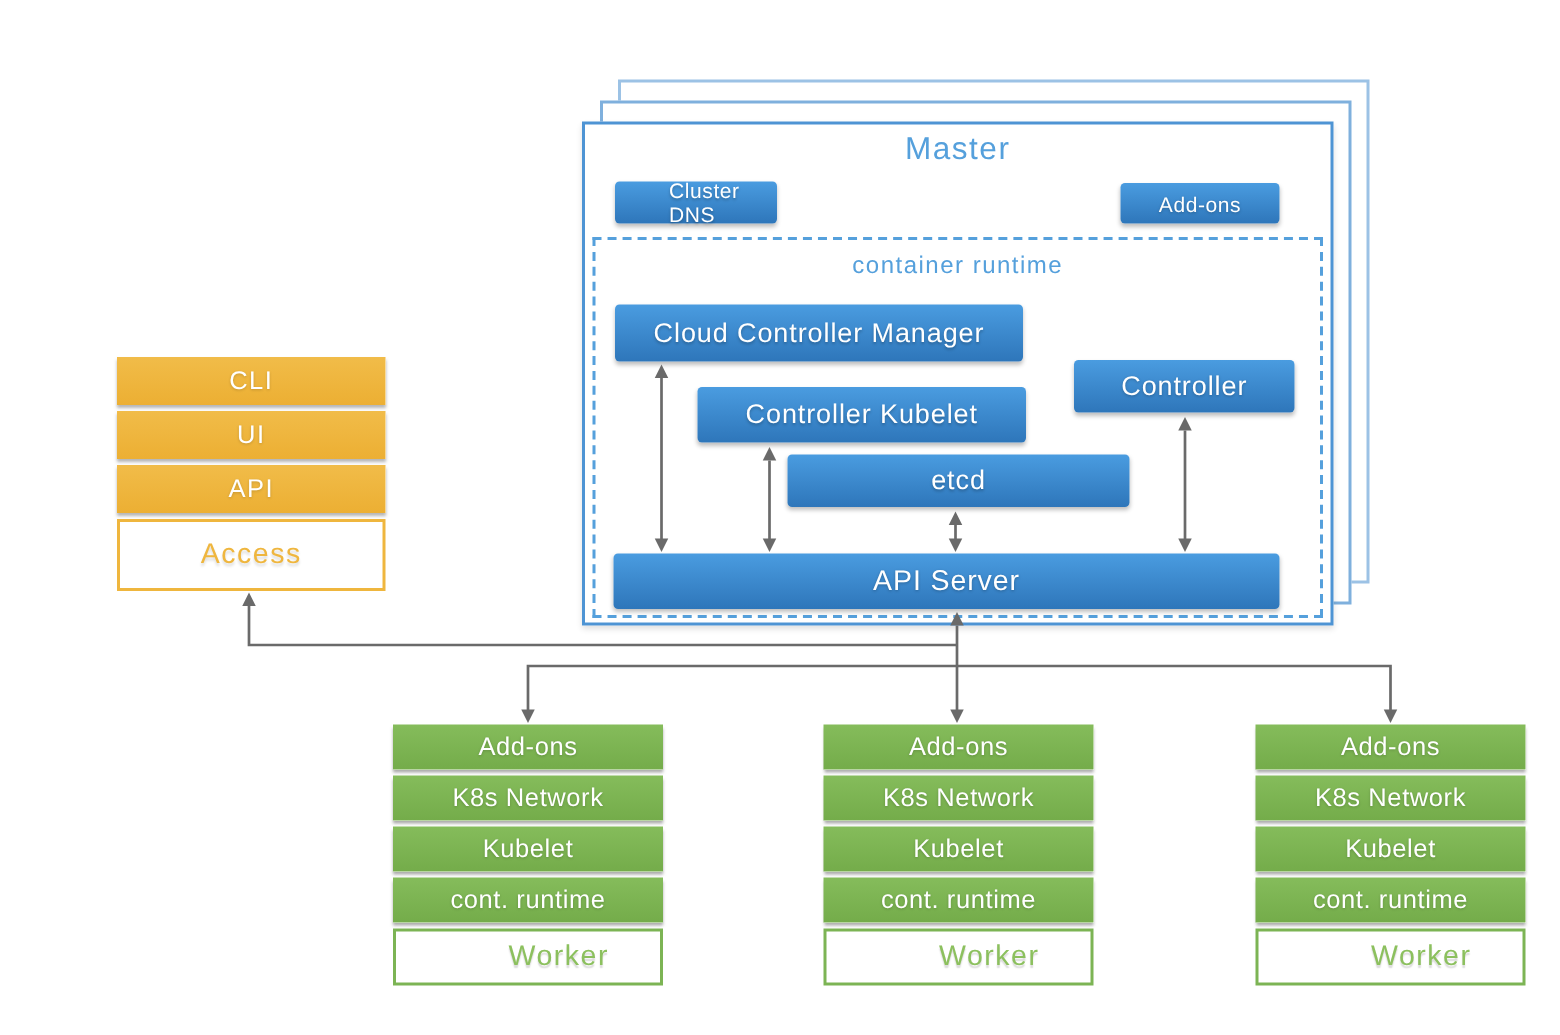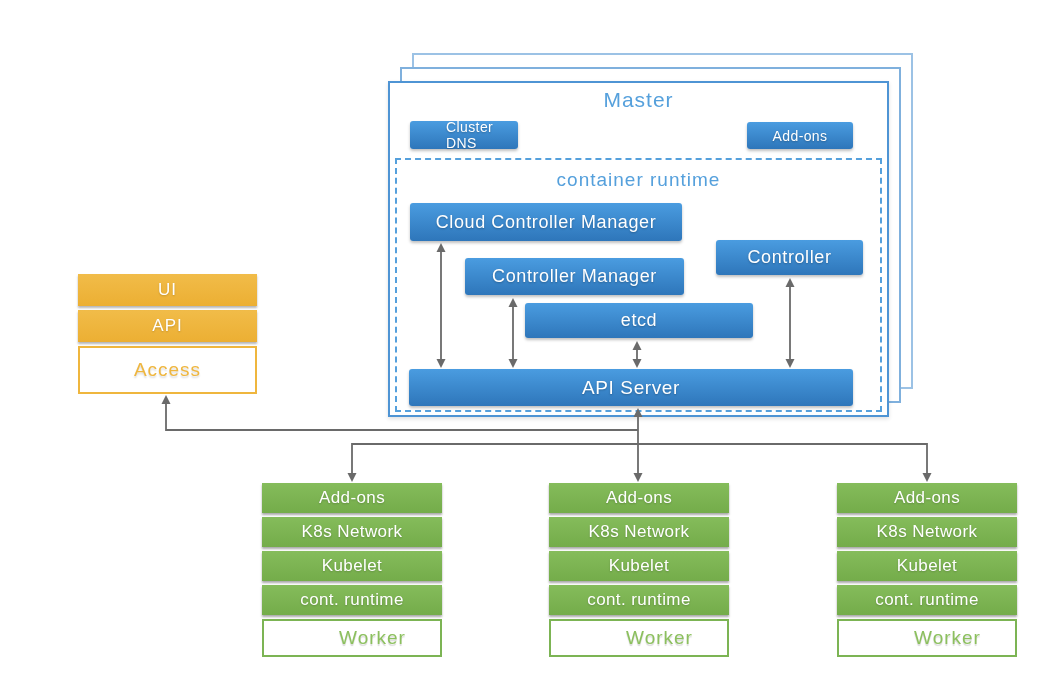--- a/index.html
+++ b/index.html
@@ -20,21 +20,21 @@
   .sheet.back{border-color:var(--sheet3);}
   .sheet.mid{border-color:var(--sheet2);}
   .sheet.front{box-shadow:0 2px 4px rgba(0,0,0,0.12);}
 
   .master-title{
     color:var(--title-blue); font-size:21px; letter-spacing:1px;
     text-align:center; font-weight:400;
   }
   .dashed-box{border:2px dashed var(--title-blue); background:transparent;}
   .cr-title{
-    color:var(--title-blue); font-size:19px; letter-spacing:1px;
+    color:var(--title-blue); font-size:16px; letter-spacing:1px;
     text-align:center; font-weight:400;
   }
 
   
   .bluebox{
     background:linear-gradient(180deg,var(--blue-top) 0%,var(--blue-bottom) 100%);
     border-radius:3px; color:#fff; display:flex; align-items:center; justify-content:center;
     font-size:18px; letter-spacing:0.6px; box-shadow:0 2px 3px rgba(0,0,0,0.25);
     text-shadow:0 1px 2px rgba(0,0,0,0.25);
   }
@@ -85,25 +85,26 @@
 
   <div class="abs master-title" style="left:388px;top:88px;width:501px;">Master</div>
 
   <div class="abs bluebox small" style="left:410px;top:121px;width:108px;height:28px;padding-left:36px;">Cluster DNS</div>
   <div class="abs bluebox small" style="left:747px;top:122px;width:106px;height:27px;">Add-ons</div>
 
   <div class="abs dashed-box" style="left:395px;top:158px;width:487px;height:254px;"></div>
   <div class="abs cr-title" style="left:395px;top:169px;width:487px;">container runtime</div>
 
   <div class="abs bluebox" style="left:410px;top:203px;width:272px;height:38px;">Cloud Controller Manager</div>
-  <div class="abs bluebox" style="left:465px;top:258px;width:219px;height:37px;">Controller Manager</div>
+  <div class="abs bluebox" style="left:465px;top:258px;width:219px;height:37px;">Controller Kubelet</div>
   <div class="abs bluebox" style="left:716px;top:240px;width:147px;height:35px;">Controller</div>
   <div class="abs bluebox" style="left:525px;top:303px;width:228px;height:35px;">etcd</div>
   <div class="abs bluebox" style="left:409px;top:369px;width:444px;height:37px;font-size:19px;">API Server</div>
 
+  <div class="abs orangebox" style="left:78px;top:238px;width:179px;height:32px;">CLI</div>
   <div class="abs orangebox" style="left:78px;top:310px;width:179px;height:32px;">API</div>
   <div class="abs orangebox" style="left:78px;top:274px;width:179px;height:32px;">UI</div>
   <div class="abs access-box" style="left:78px;top:346px;width:179px;height:48px;">Access</div>
 
   <div class="abs worker" style="left:262px;top:483px;">
     <div class="wrow">Add-ons</div>
     <div class="wrow">K8s Network</div>
     <div class="wrow">Kubelet</div>
     <div class="wrow">cont. runtime</div>
     <div class="wlabel">Worker</div>

